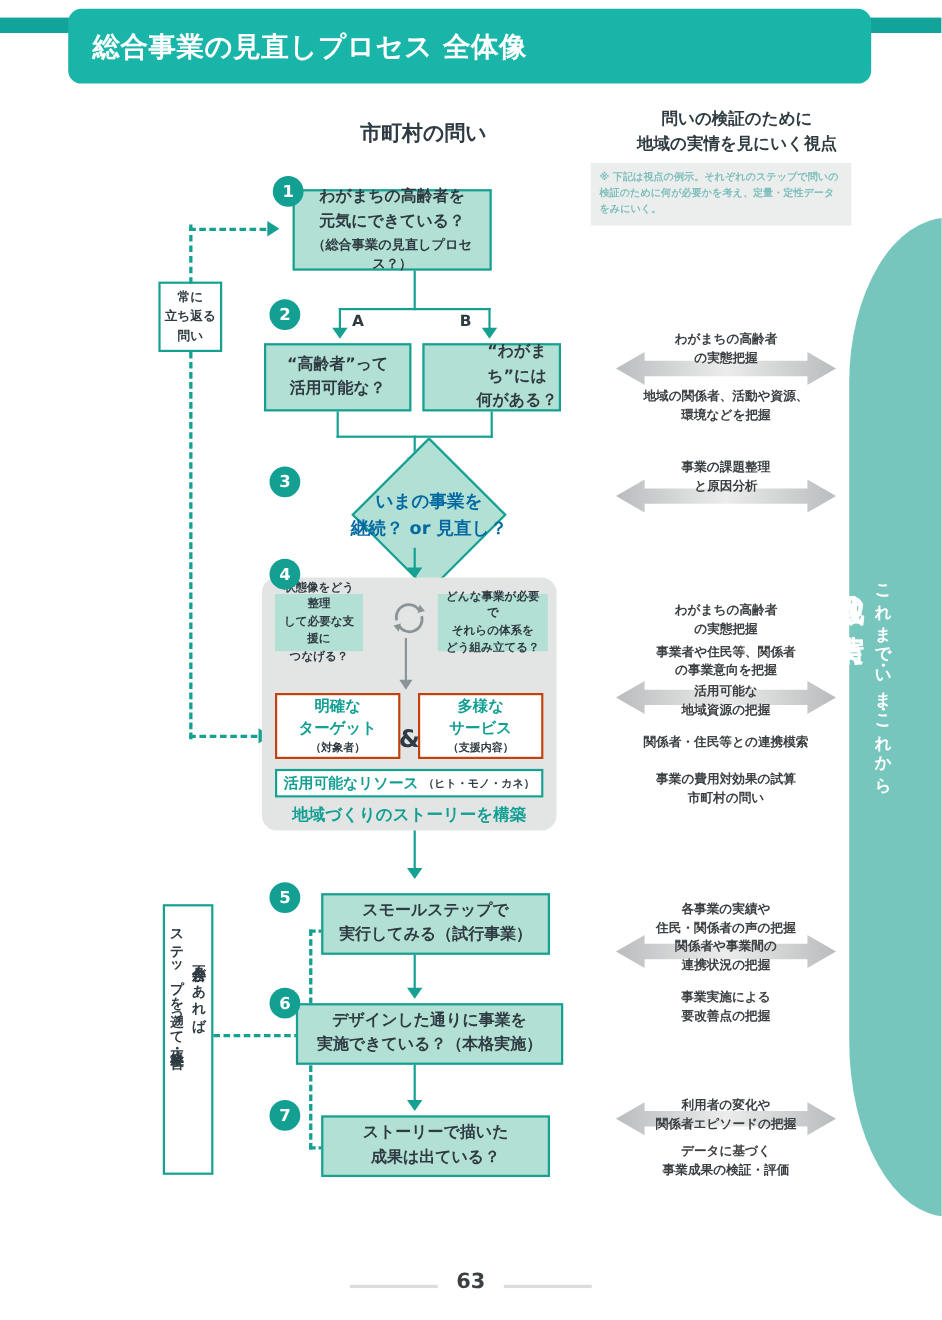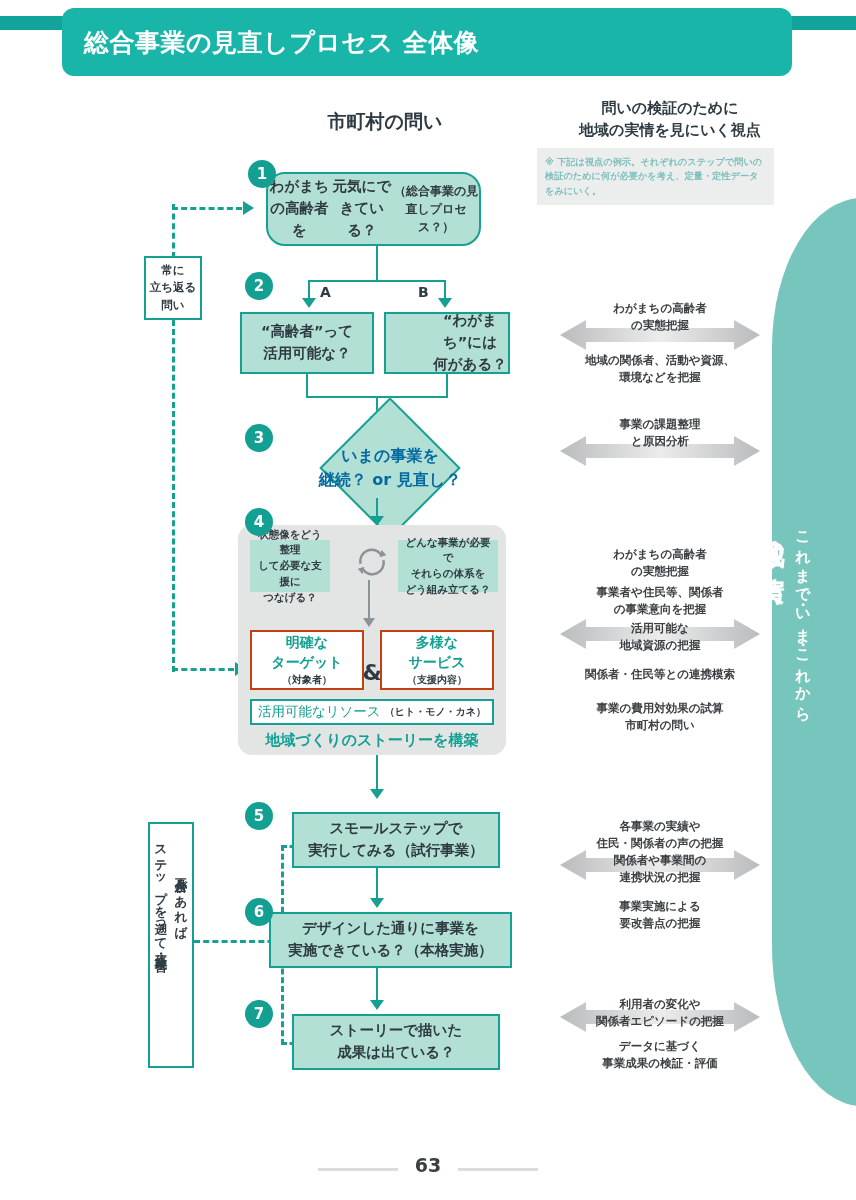--- a/index.html
+++ b/index.html
@@ -132,21 +132,21 @@
   .tgt-small{font-size:10px;color:#2f3b42;margin-top:1px;}
   .amp{
     position:absolute;left:350px;top:660px;width:44px;text-align:center;
     font-size:22px;font-weight:bold;color:#2f3b42;
   }
   .res-bar{
     position:absolute;left:250px;top:699px;width:244px;height:26px;
     box-sizing:border-box;background:#ffffff;border:2px solid #16a092;
     display:flex;align-items:center;justify-content:center;
   }
-  .res-main{font-size:13.5px;font-weight:normal;color:#13a093;}
+  .res-main{font-size:13.5px;font-weight:bold;color:#13a093;}
   .res-sub{font-size:10px;font-weight:bold;color:#2f3b42;margin-left:4px;}
   .story{
     position:absolute;left:238px;top:731px;width:268px;text-align:center;
     font-size:15px;font-weight:bold;color:#13a093;
   }
   .side-box-vert{
     position:absolute;box-sizing:border-box;background:#ffffff;border:2px solid #16a092;
   }
   .vert-text{
     position:absolute;writing-mode:vertical-rl;text-orientation:upright;
@@ -183,21 +183,21 @@
     <div>問いの検証のために</div>
     <div>地域の実情を見にいく視点</div>
   </div>
   <div class="note-box">※ 下記は視点の例示。それぞれのステップで問いの検証のために何が必要かを考え、定量・定性データをみにいく。</div>
 
   <div class="sidebar"></div>
   <div class="sidebar-label-main">地域の実情</div>
   <div class="sidebar-label">これまで・いま・これから</div>
 
   <div class="num-badge" style="left:248px;top:160px;">1</div>
-  <div class="box" style="left:266px;top:172px;width:215px;height:74px;border-radius:19px;">
+  <div class="box" style="left:266px;top:172px;width:181px;height:74px;flex-direction:column;">
     <div>わがまちの高齢者を</div>
     <div>元気にできている？</div>
     <div style="font-size:12px;">（総合事業の見直しプロセス？）</div>
   </div>
 
   <div class="side-box-vert" style="left:144px;top:256px;width:58px;height:64px;"></div>
   <div style="position:absolute;left:144px;top:258px;width:58px;height:60px;display:flex;align-items:center;justify-content:center;text-align:center;font-size:11.5px;font-weight:bold;color:#2f3b42;line-height:1.5;white-space:pre-line;">常に
 立ち返る
 問い</div>
   <div class="dash-v" style="left:172px;top:204px;height:54px;"></div>

